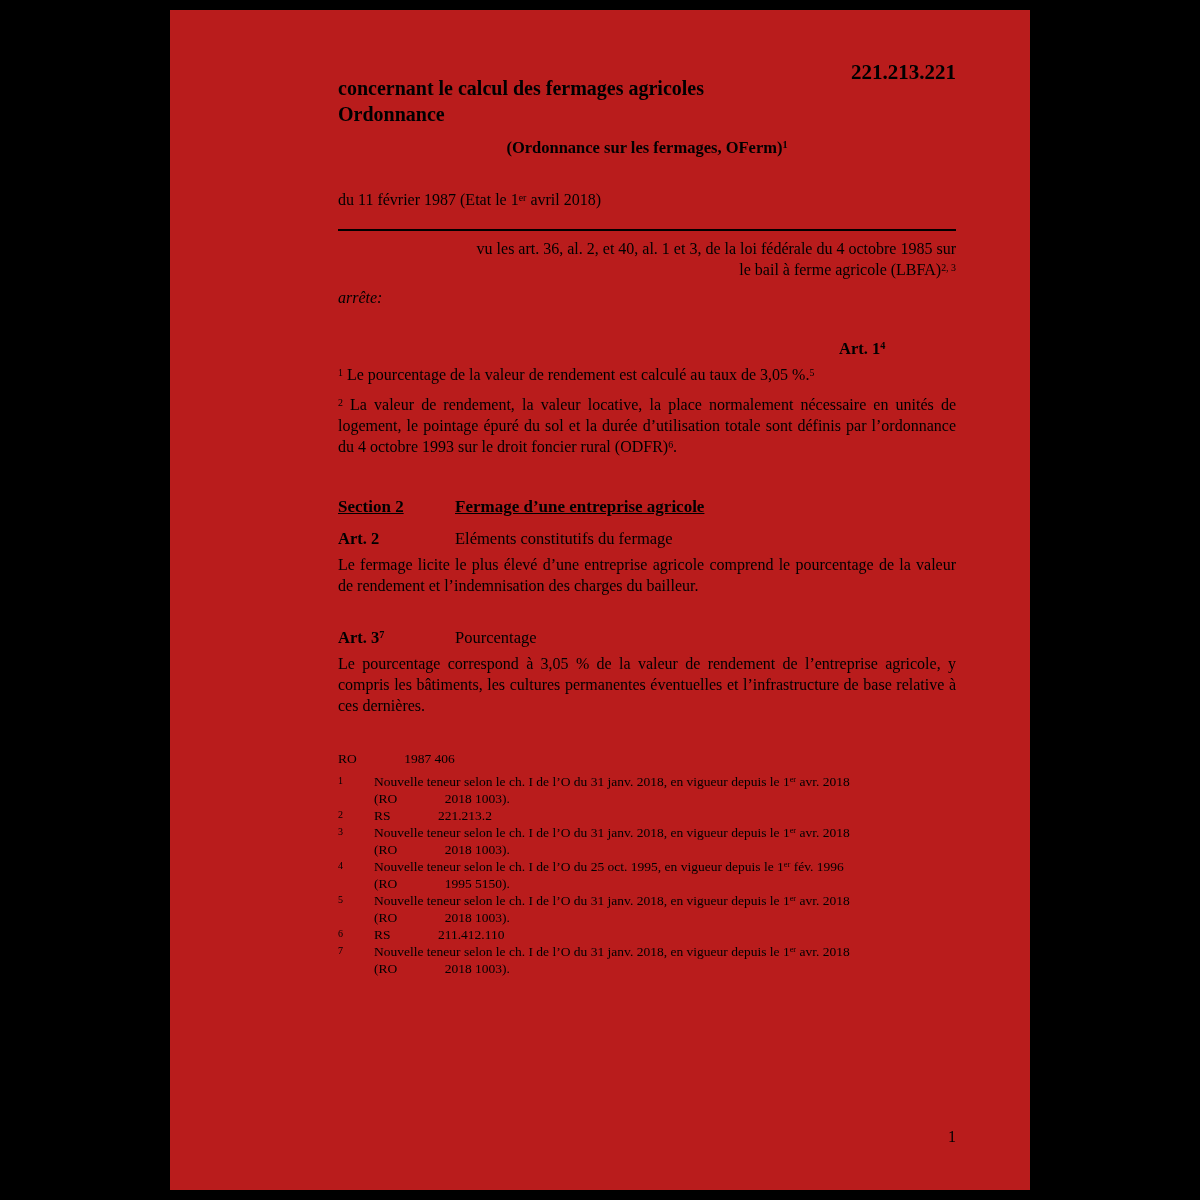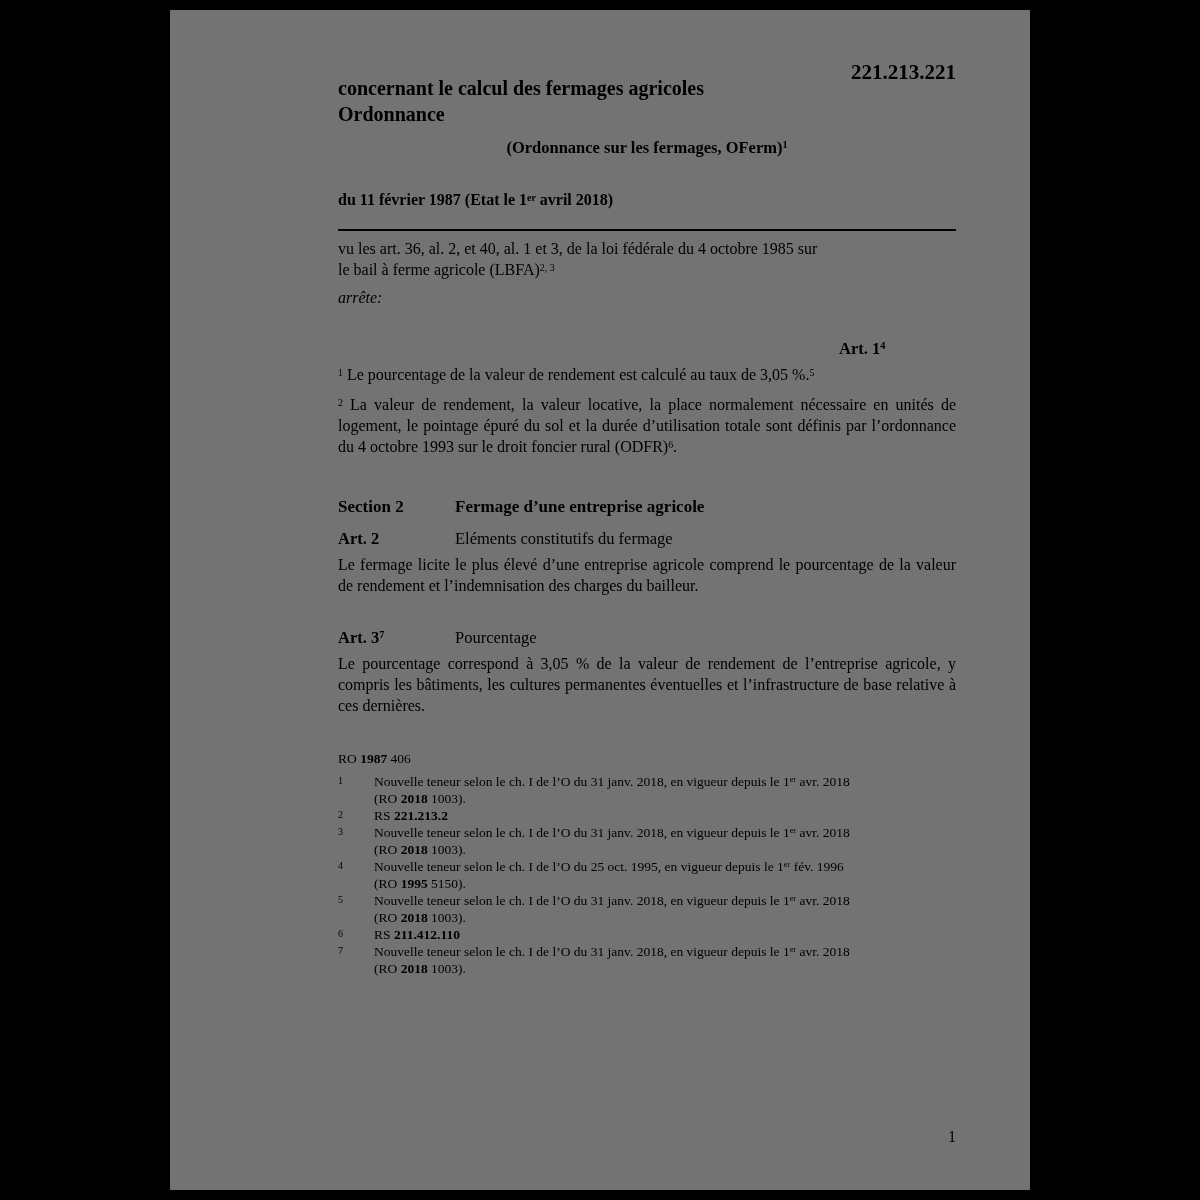--- a/index.html
+++ b/index.html
@@ -7,21 +7,21 @@
   body {
     background:#000;
     position:relative;
     font-family:"Liberation Serif", serif;
     color:#000;
   }
   .page {
     position:absolute;
     left:170px; top:10px;
     width:860px; height:1180px;
-    background:#737373;
+    background:#b91c1c;
     padding-left:8px;
   }
   .content {
     position:absolute;
     left:168px; top:0;
     width:618px;
   }
   .doc-number {
     position:absolute;
     left:168px; top:50px;
@@ -45,53 +45,53 @@
   }
   .subtitle {
     margin-top:11px;
     font-size:16.5px;
     font-weight:bold;
     text-align:center;
   }
   .date-line {
     margin-top:33px;
     font-size:16px;
-    font-weight:bold;
   }
   .rule {
     margin-top:20px;
     height:2px;
     background:#000;
   }
   .author {
     margin-top:26px;
     font-size:16px;
     font-style:italic;
     line-height:21px;
   }
   .citation {
     margin-top:7px;
     font-size:16px;
     line-height:21px;
+    text-align:right;
   }
   .decree {
     margin-top:7px;
     font-size:16px;
     font-style:italic;
     line-height:21px;
   }
   .section-heading {
     font-size:17px;
     font-weight:bold;
     display:flex;
     line-height:22px;
   }
   .section-heading .s-label { width:117px; flex:none; }
   .sec1 { margin-top:41px; }
-  .sec2 { margin-top:39px; }
+  .sec2 { margin-top:39px;text-decoration:underline; }
   .art-heading {
     font-size:16.5px;
     display:flex;
     line-height:21px;
   }
   .art-heading .a-label { width:117px; flex:none; font-weight:bold; }
   .art1-h { margin-top:30px;justify-content:flex-end; }
   .art2-h { margin-top:10px; }
   .art3-h { margin-top:31px; }
   .para {
@@ -120,21 +120,21 @@
     position:relative; top:-1px;
   }
   .fn-text { flex:1; }
   .page-number {
     position:absolute;
     left:168px; top:1118px;
     width:618px;
     text-align:right;
     font-size:16px;
   }
-  b { font-weight:bold; }
+  b { font-weight:normal;margin-left:44px; }
 </style>
 </head>
 <body>
 
 <div class="page">
 
   <div class="doc-number">221.213.221</div>
 
   <div class="content">
 

